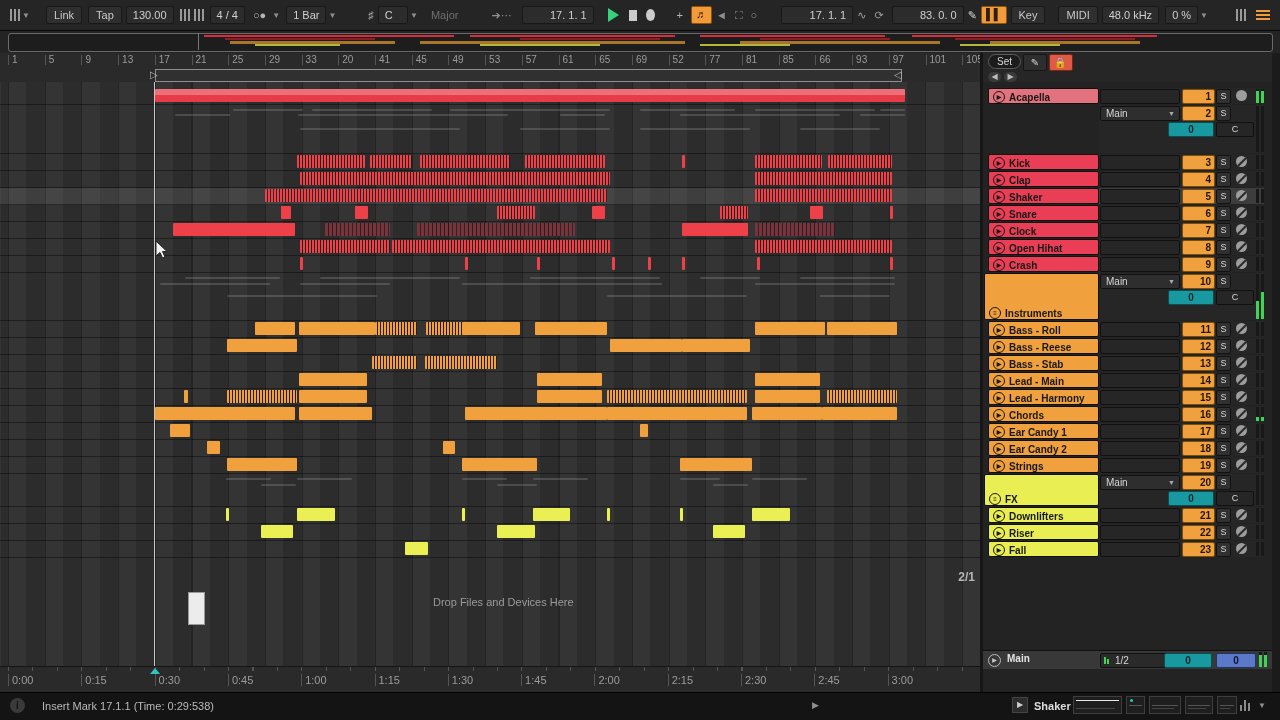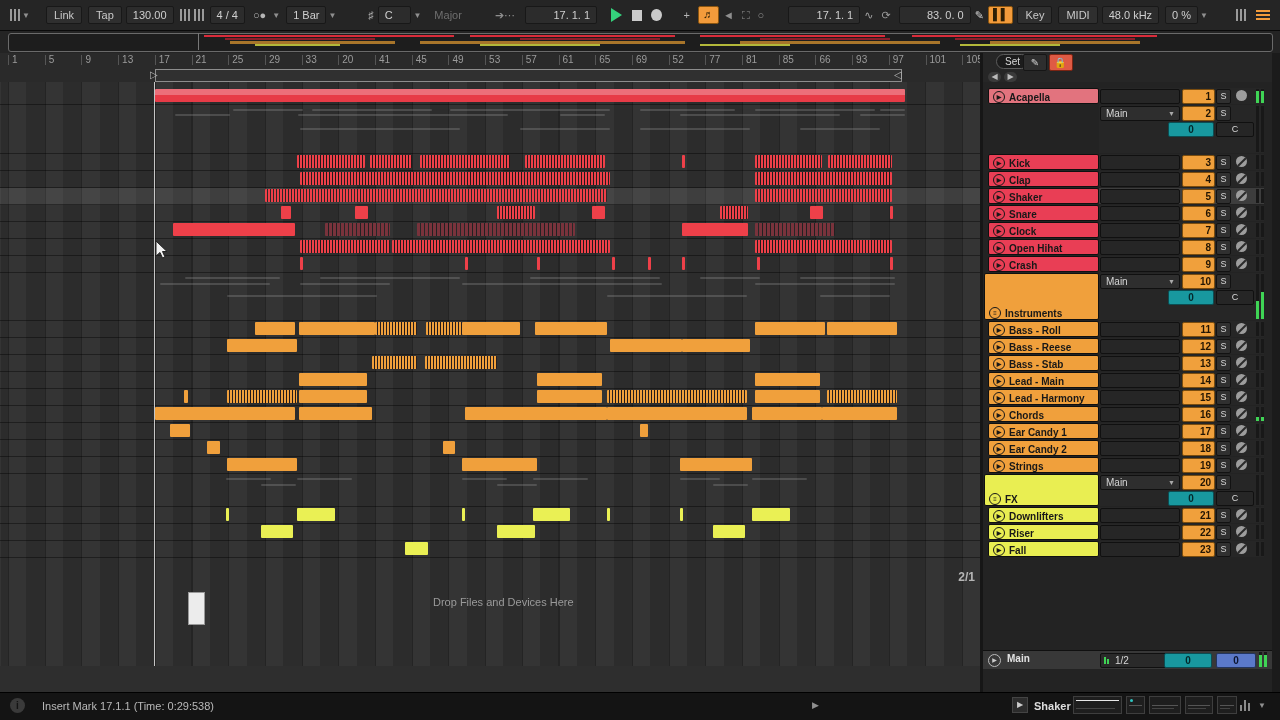--- a/index.html
+++ b/index.html
@@ -29,21 +29,21 @@
   #overview{position:absolute;left:0;top:31px;width:1280px;height:22px;background:#242424;}
   #ov-frame{position:absolute;left:8px;top:2px;width:1263px;height:17px;border:1px solid #6a6a6a;
             border-radius:3px;background:#1d1d1d;}
   #ov-divider{position:absolute;left:198px;top:2px;width:1px;height:17px;background:#777;}
   
   #ruler{position:absolute;left:0;top:53px;width:980px;height:29px;background:#2a2a2a;border-bottom:1px solid #1b1b1b;}
   .bar-label{position:absolute;top:2px;font-size:10px;color:#9b9b9b;padding-left:3px;border-left:1px solid #555;height:10px;line-height:10px;}
   #loopbrace{position:absolute;left:155px;top:16px;width:745px;height:11px;border:1px solid #8d8d8d;background:rgba(255,255,255,0.03);}
   .looparrow{position:absolute;top:15px;font-size:10px;color:#b5b5b5;line-height:13px;}
   #panel-header{position:absolute;left:983px;top:53px;width:297px;height:29px;background:#262626;}
-  #set-btn{position:absolute;left:13px;top:1px;background:#1c1c1c;border:1px solid #5c5c5c;border-radius:8px;
+  #set-btn{position:absolute;left:5px;top:1px;background:#1c1c1c;border:1px solid #5c5c5c;border-radius:8px;
            color:#d8d8d8;font-size:10px;padding:1px 8px;text-align:center;}
   .hdr-sq{position:absolute;top:1px;width:22px;height:15px;border-radius:2px;background:#2e2e2e;border:1px solid #161616;
           color:#d0d0d0;font-size:10px;text-align:center;line-height:15px;}
   .nav-circ{position:absolute;top:19px;width:13px;height:10px;border-radius:5px;background:#3a3a3a;color:#bbb;
             font-size:8px;text-align:center;line-height:10px;}
   
   #arrange{position:absolute;left:0;top:82px;width:980px;height:584px;background:#2e2e2e;overflow:hidden;}
   #arr-bg{position:absolute;inset:0;
      background:
        repeating-linear-gradient(90deg, rgba(0,0,0,0.30) 0 1px, transparent 1px 36.7px),
@@ -186,21 +186,21 @@
     <span class="tflat" style="color:#8f8f8f">◄</span>
     <span class="tflat" style="color:#8f8f8f">⛶</span>
     <span class="tflat" style="color:#8f8f8f">○</span>
     <span class="tbox" style="margin-left:20px;min-width:58px;text-align:right">17.  1.  1</span>
     <span class="tflat" style="color:#9f9f9f">∿</span>
     <span class="tflat" style="color:#9f9f9f">⟳</span>
     <span class="tbox" style="margin-left:4px;min-width:58px;text-align:right">83.  0.  0</span>
     <span class="tflat" style="margin-left:auto;color:#cfcfcf">✎</span>
     <span class="orangebtn">▌▌</span>
     <span class="tbtn" style="margin-left:4px">Key</span>
-    <span class="tbtn" style="margin-left:6px">MIDI</span>
+    <span class="tbtn" style="margin-left:13px">MIDI</span>
     <span class="tbox" style="margin-left:4px">48.0 kHz</span>
     <span class="tbox" style="margin-left:6px">0 %</span>
     <span class="caret">▼</span>
     <div class="vbars" style="margin-left:26px">
         <i></i>
         <i></i>
         <i></i>
       </div>
     <div class="hbars" style="margin:0 10px 0 10px">
         <i></i>
@@ -910,20 +910,39 @@
           </i>
           <i>
             <em></em>
           </i>
         </span>
     </div>
   </div>
   <div id="scene-label">2/1</div>
   <div id="right-edge"></div>
 
+  <div id="time-ruler">
+    <div id="tr-ticks"></div>
+    <div id="time-labels">
+        <div class="time-label" style="left: 8px;">0:00</div>
+        <div class="time-label" style="left: 81.3px;">0:15</div>
+        <div class="time-label" style="left: 154.6px;">0:30</div>
+        <div class="time-label" style="left: 227.9px;">0:45</div>
+        <div class="time-label" style="left: 301.2px;">1:00</div>
+        <div class="time-label" style="left: 374.5px;">1:15</div>
+        <div class="time-label" style="left: 447.8px;">1:30</div>
+        <div class="time-label" style="left: 521.1px;">1:45</div>
+        <div class="time-label" style="left: 594.4px;">2:00</div>
+        <div class="time-label" style="left: 667.7px;">2:15</div>
+        <div class="time-label" style="left: 741px;">2:30</div>
+        <div class="time-label" style="left: 814.3px;">2:45</div>
+        <div class="time-label" style="left: 887.6px;">3:00</div>
+      </div>
+    <div id="time-marker"></div>
+  </div>
 
   <div id="status-bar">
     <span id="info-icon">i</span>
     <span id="status-msg">Insert Mark 17.1.1 (Time: 0:29:538)</span>
     <span id="mini-play1">▶</span>
     <span id="dev-play">▶</span>
     <span id="dev-name">Shaker</span>
     <div id="thumbs">
         <div class="thumb" style="width: 47px;">
           <div class="wave"></div>

